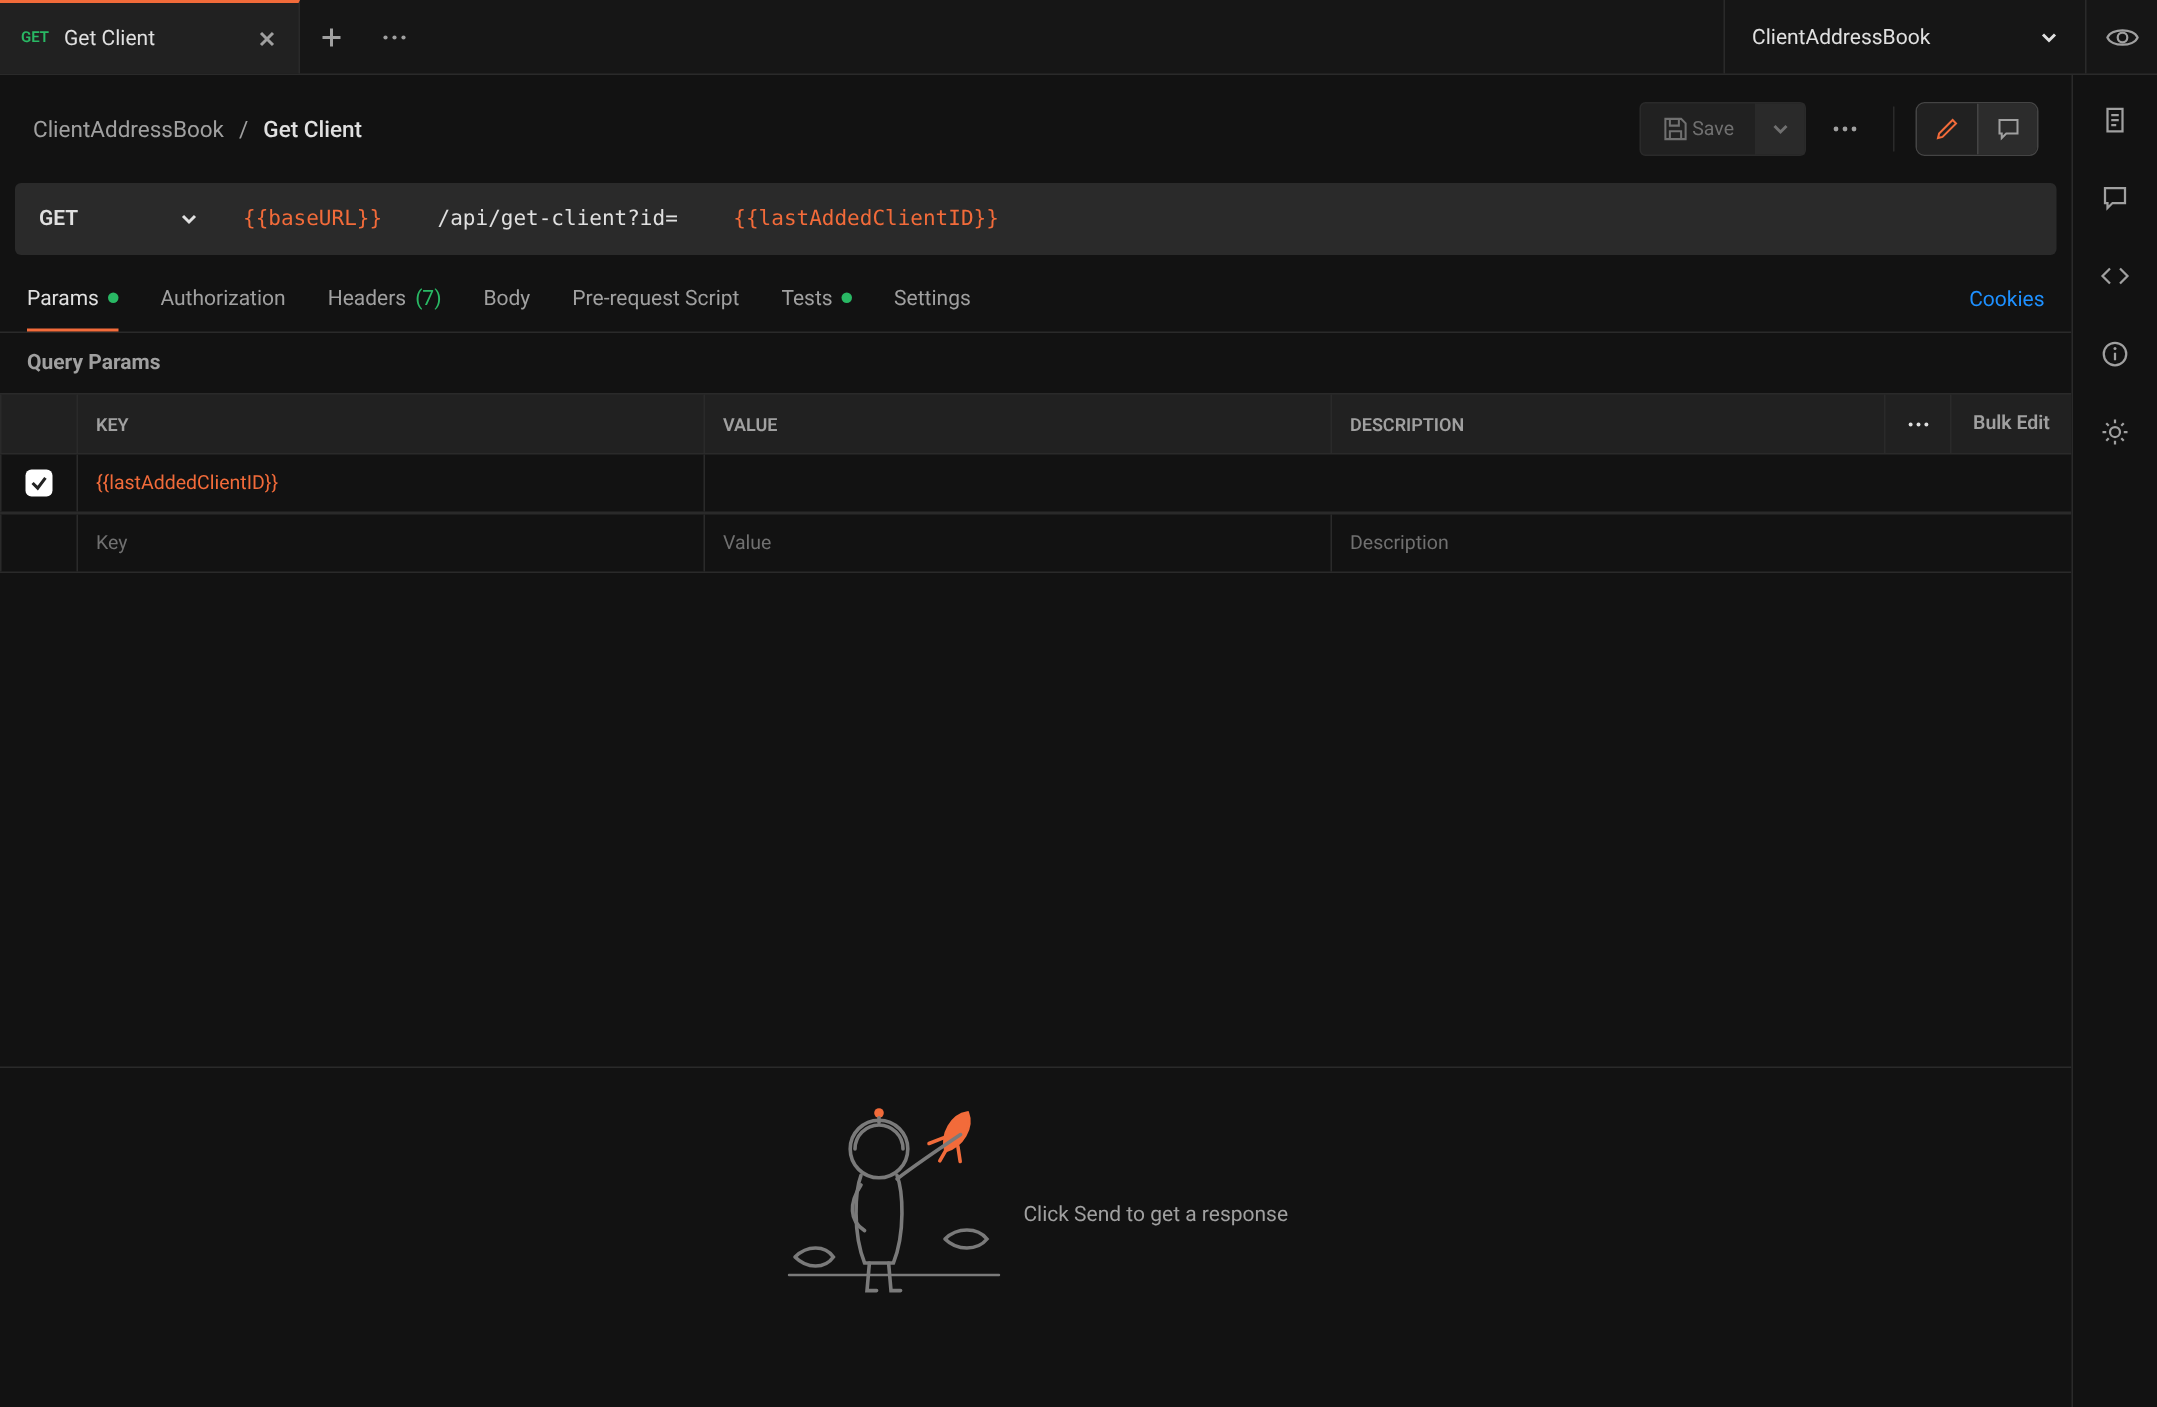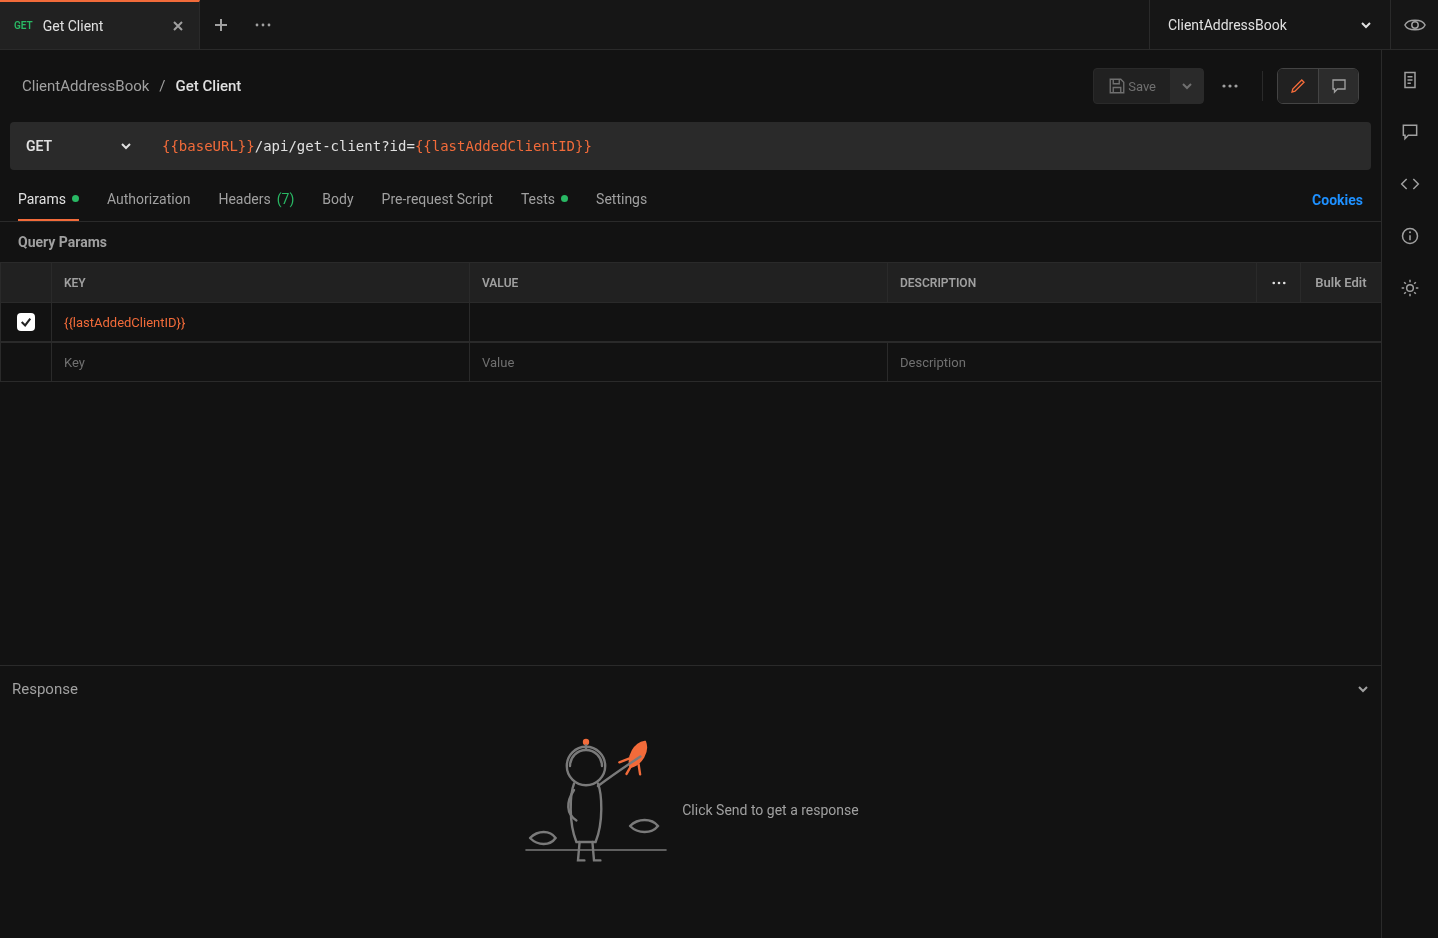--- a/index.html
+++ b/index.html
@@ -188,20 +188,21 @@
   }
   .url-input {
     flex: 1;
     background: var(--bg-input);
     border-radius: 0 4px 4px 0;
     display:flex; align-items: center;
     padding: 0 14px;
     font-family: monospace,-apple-system;
     font-size: 14px;
     margin-left: -10px;
+    gap: 37px;
   }
   .url-input .var { color: var(--accent-orange); }
   .url-input .path { color: var(--text-primary); }
   .send-btn {
     background: var(--accent-blue);
     color: #fff;
     border-radius: 4px;
     display:flex; align-items:center;
     cursor:pointer;
     font-weight: 600;
@@ -223,21 +224,21 @@
   .subtab {
     display:flex; align-items:center; gap:6px;
     color: var(--text-secondary);
     cursor:pointer;
     height: 100%;
     border-bottom: 2px solid transparent;
   }
   .subtab.active { color: var(--text-primary); border-bottom: 2px solid var(--accent-orange); }
   .subtab .count { color: #29b864; }
   .subtab .dot { width:7px; height:7px; background: var(--green-dot); border-radius: 50%; }
-  .subtabs .right { margin-left:auto; color: var(--accent-blue-text); cursor:pointer; font-weight:700; }
+  .subtabs .right { margin-left:auto; color: var(--accent-blue-text); cursor:pointer; font-weight:400; }
 
   .section-label {
     padding: 12px 18px 12px 18px;
     color: var(--text-secondary);
     font-size: 14px;
     font-weight: 700;
   }
 
   
   .param-table {
@@ -479,28 +480,20 @@
         </div>
         <div class="pt-cell desc">
           <span class="placeholder">Description</span>
         </div>
       </div>
     </div>
 
     <div class="spacer"></div>
 
     <div class="response">
-      <div class="response-head">
-        <span>Response</span>
-        <span class="caret">
-          <svg width="12" height="12" viewBox="0 0 12 12">
-              <path class="chev" d="M2 4 L6 8 L10 4"></path>
-            </svg>
-        </span>
-      </div>
       <div class="response-body">
         <svg class="astro" viewBox="0 0 200 170">
            <g stroke="#7a7a7a" stroke-width="3" fill="none" stroke-linecap="round">
 
              <g transform="translate(145,5) rotate(30)">
                <path d="M10 0 C0 8 0 26 10 36 C20 26 20 8 10 0 Z" fill="#f26b3a" stroke="#f26b3a"></path>
                <path d="M3 28 L-5 38 M17 28 L25 38 M10 36 L10 46" stroke="#f26b3a"></path>
              </g>
 
              <circle cx="80" cy="40" r="24"></circle>

